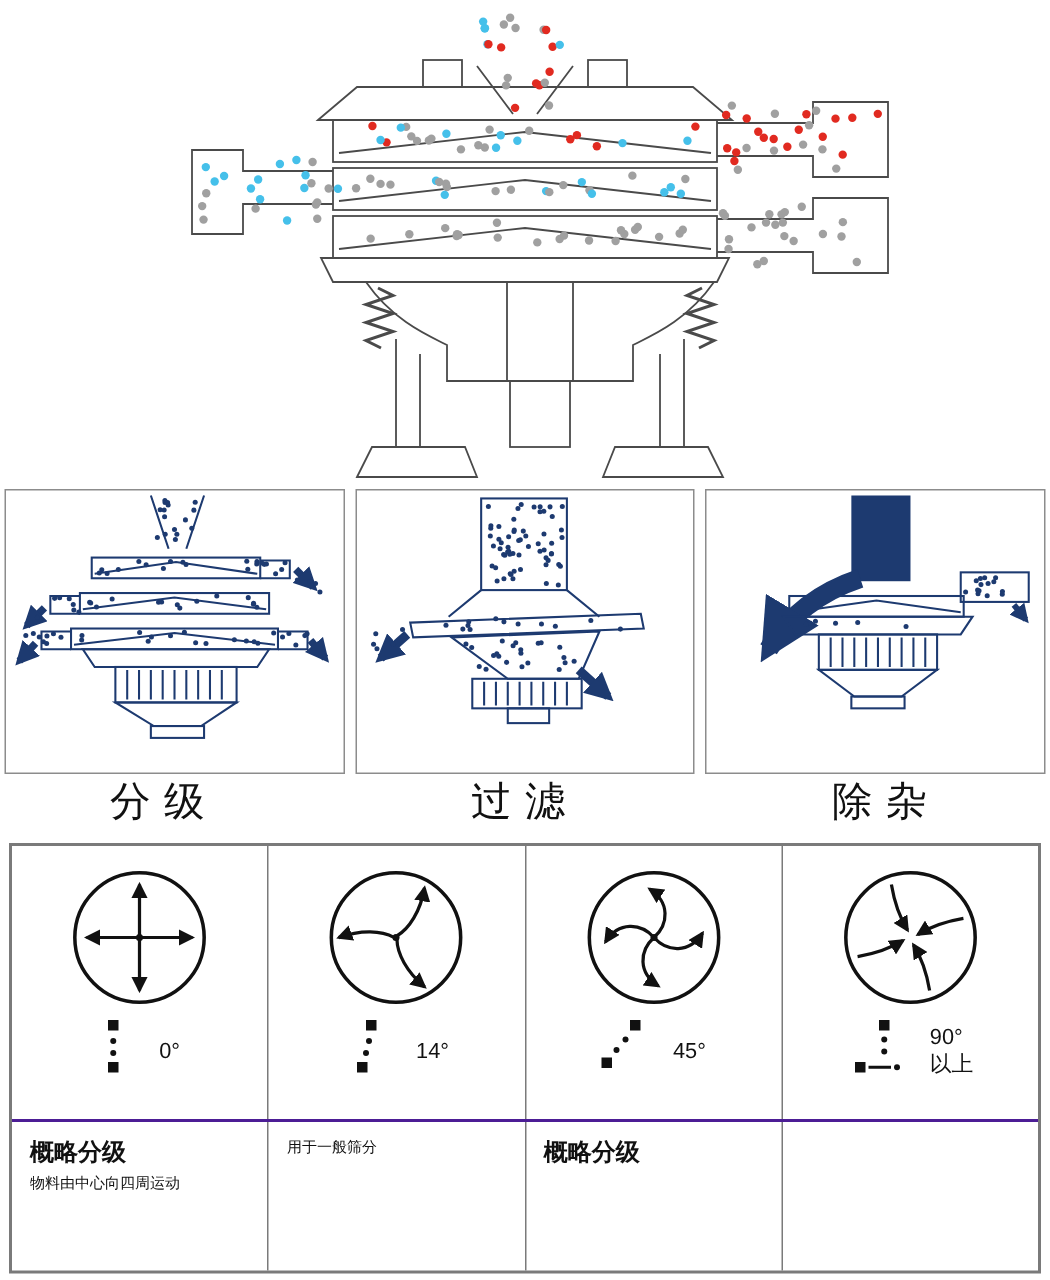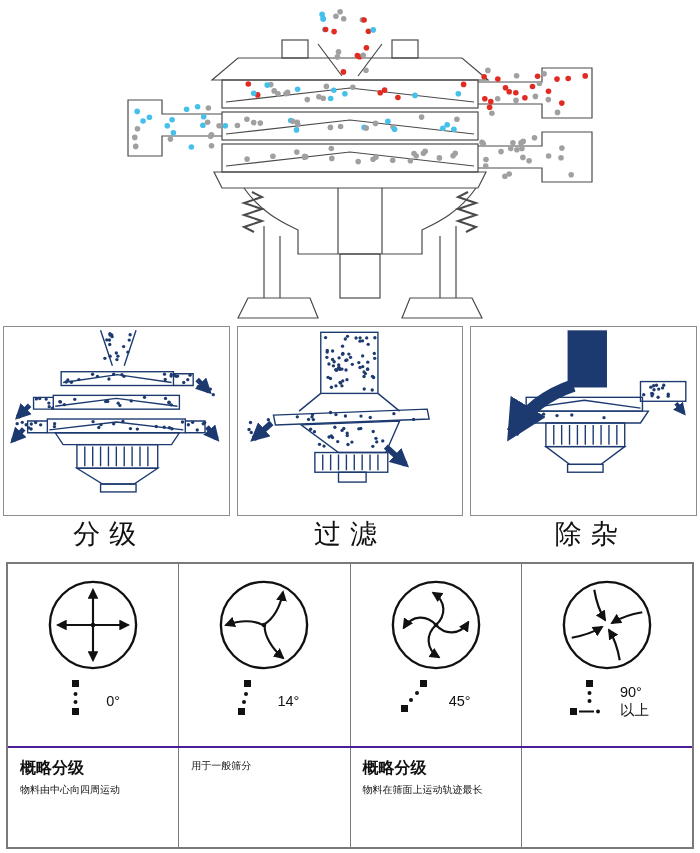--- a/index.html
+++ b/index.html
@@ -619,20 +619,19 @@
       <div class="desc-cell">
         <div class="d-title">概略分级</div>
         <div class="d-text">物料由中心向四周运动</div>
       </div>
       <div class="desc-cell center-text">
 
         <div class="d-text">用于一般筛分</div>
       </div>
       <div class="desc-cell">
         <div class="d-title">概略分级</div>
-        <div class="d-text">物料在筛面上运动轨迹最长</div>
       </div>
       <div class="desc-cell">
       </div>
     </div>
   </div>
 
 </div>
 
 </body></html>

